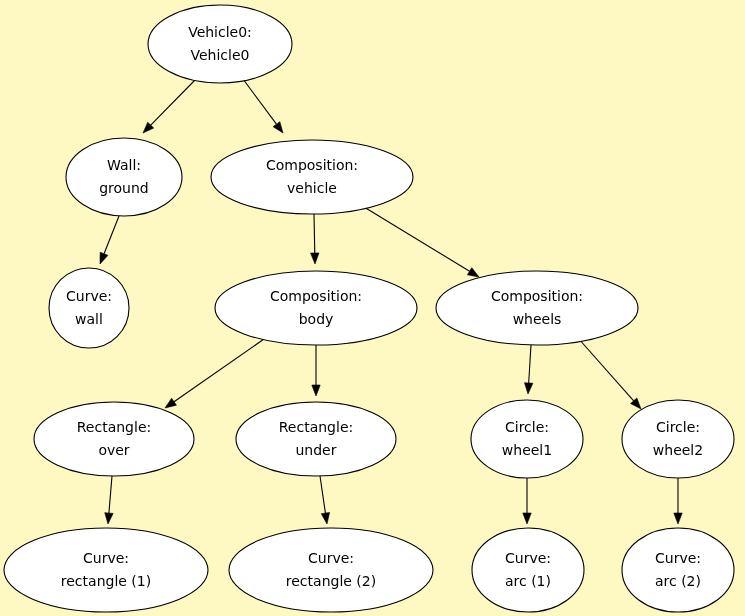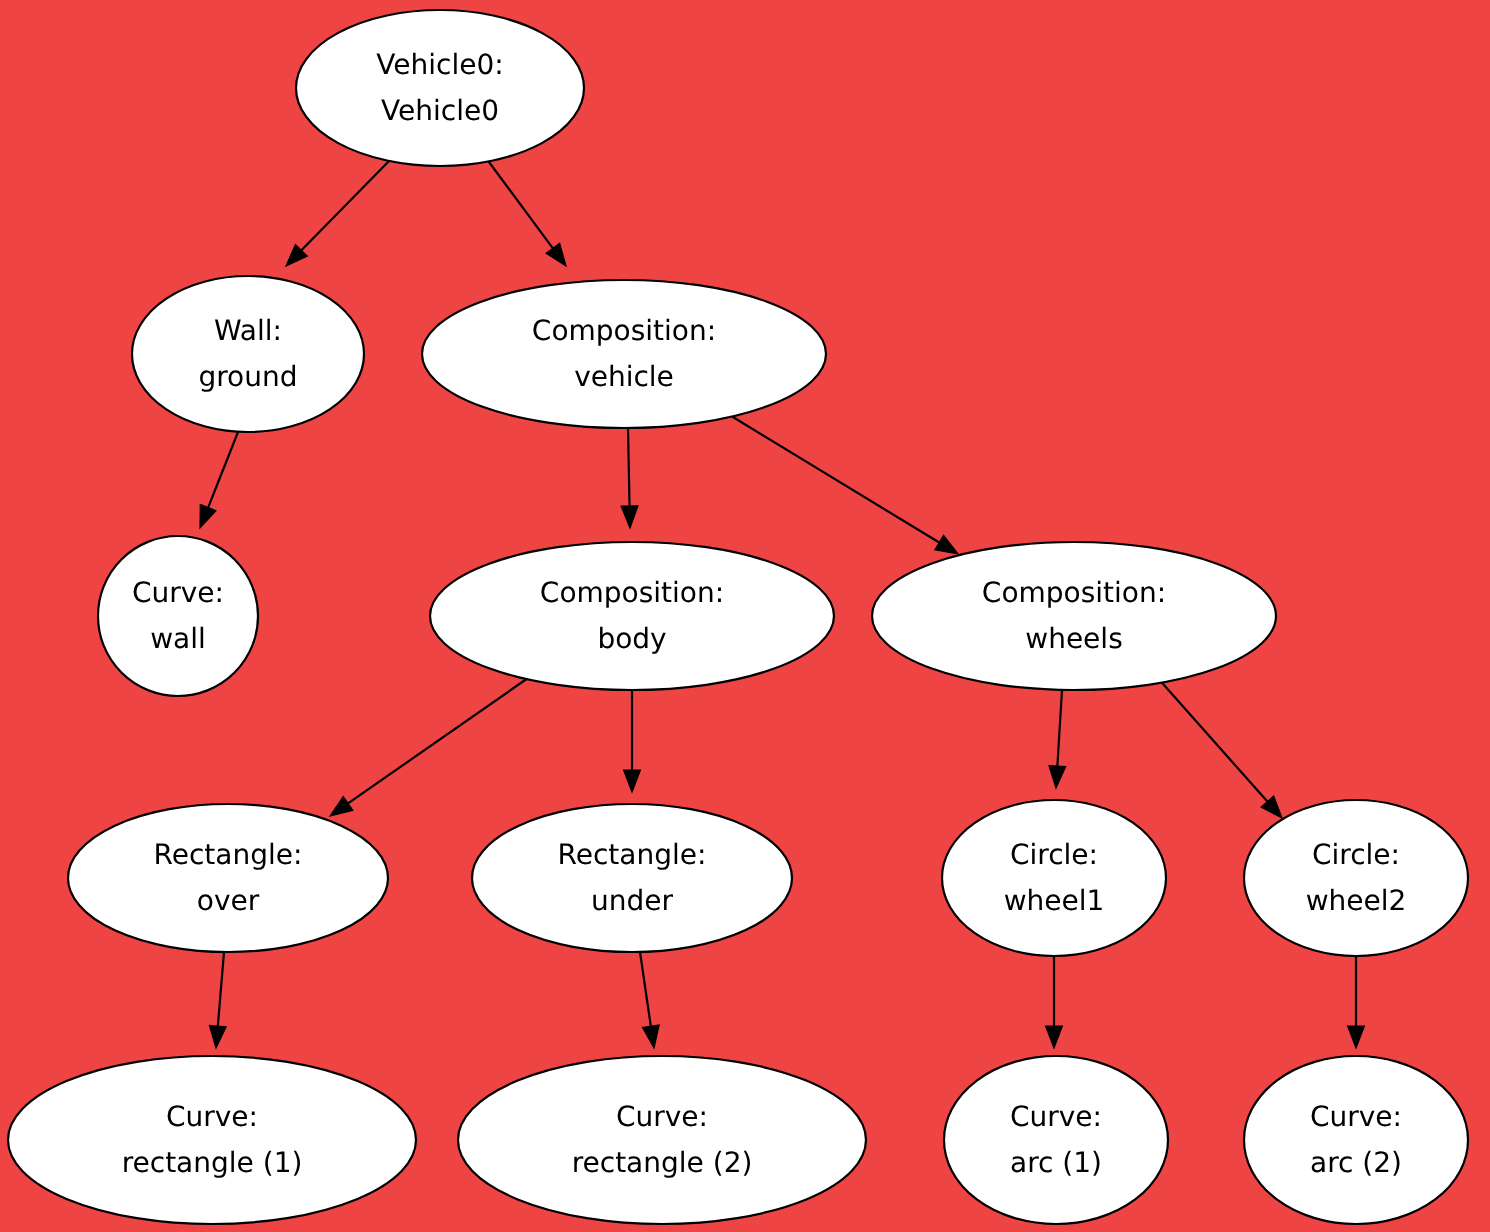--- a/index.html
+++ b/index.html
@@ -8,21 +8,21 @@
     padding: 0;
     background: #ffffff;
   }
   body {
     font-family: "DejaVu Sans", sans-serif;
   }
   #graph-canvas {
     position: relative;
     width: 745px;
     height: 616px;
-    background: #ef4444;
+    background: #fef9c3;
     overflow: hidden;
   }
   #graph-svg {
     position: absolute;
     left: 0;
     top: 0;
     width: 745px;
     height: 616px;
   }
   .node-ellipse {

